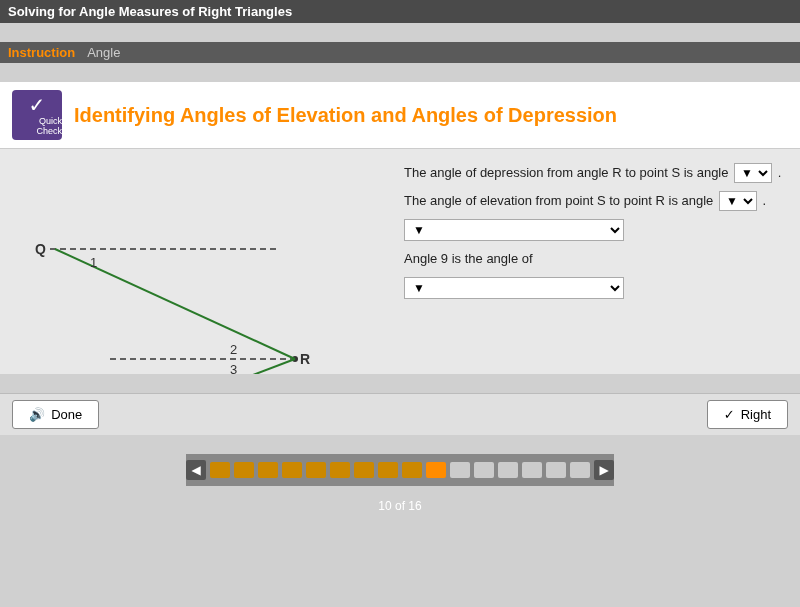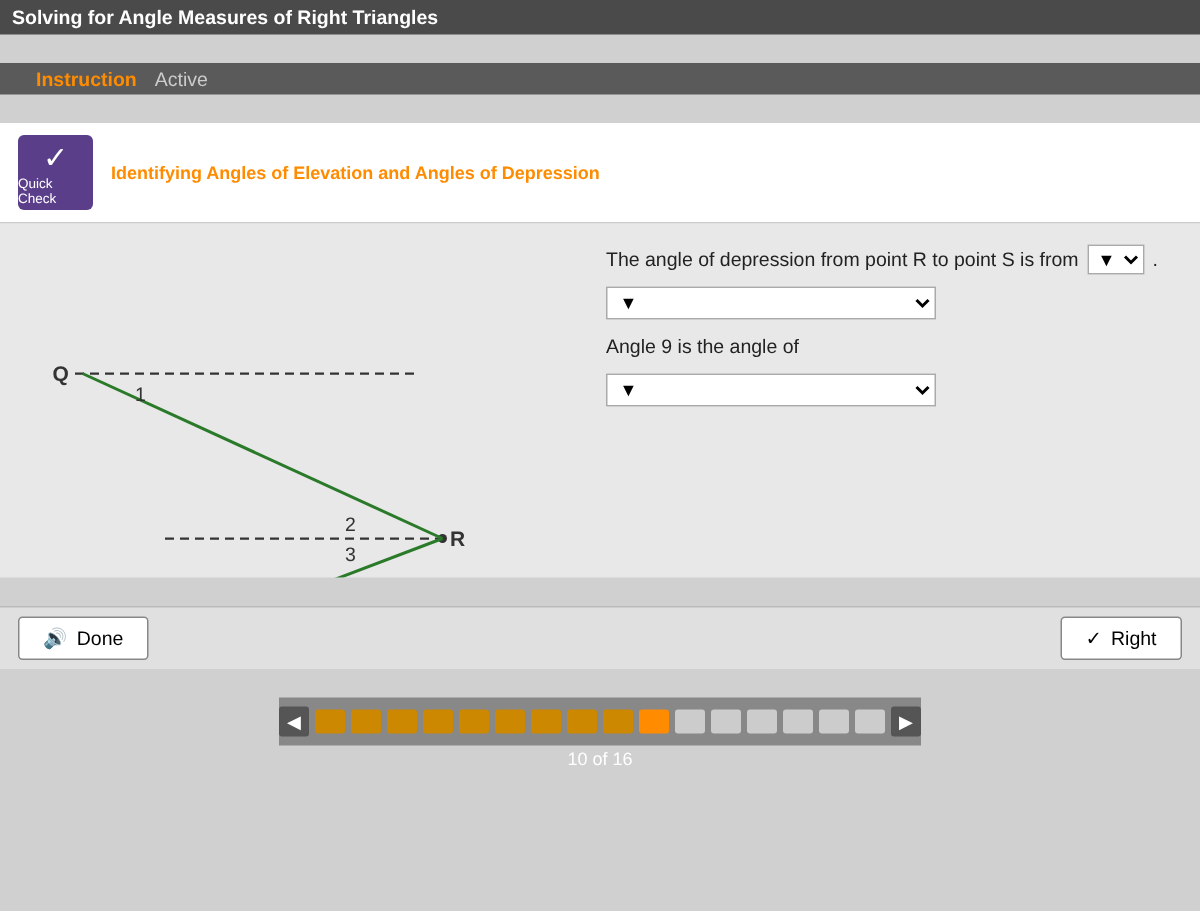--- a/index.html
+++ b/index.html
@@ -5,33 +5,33 @@
     * { box-sizing: border-box; margin: 0; padding: 0; }
     body { width: 800px; height: 607px; font-family: Arial, sans-serif; background: #d0d0d0; overflow: hidden; }
 
     #app { width: 800px; height: 513px; display: flex; flex-direction: column; gap: 19px; }
 
     
     #top-bar { background: #4a4a4a; color: white; padding: 4px 8px; font-size: 13px; font-weight: bold; }
     #top-bar span { color: white; }
 
     
-    #nav-bar { background: #5a5a5a; padding: 3px 24px; display: flex; align-items: center; gap: 12px; }
+    #nav-bar { background: #5a5a5a; padding: 3px 8px; display: flex; align-items: center; gap: 12px; }
     #nav-bar .instruction-link { color: #ff8c00; font-weight: bold; font-size: 13px; text-decoration: none; }
     #nav-bar .active-label { color: #cccccc; font-size: 13px; }
 
     
     #main-content { flex: 1; background: #e8e8e8; display: flex; flex-direction: column; overflow: hidden; }
 
     
     #header { background: white; border-bottom: 1px solid #ccc; padding: 8px 12px; display: flex; align-items: center; gap: 12px; }
     #quick-check-badge { background: #5a3e8a; width: 50px; height: 50px; display: flex; flex-direction: column; align-items: center; justify-content: center; border-radius: 4px; flex-shrink: 0; }
     #quick-check-badge .check-icon { color: white; font-size: 20px; }
-    #quick-check-badge .badge-text { color: white; font-size: 9px; text-align: left; line-height: 1.1; }
-    #header-title { color: #ff8c00; font-size: 12px; font-weight: bold; }
+    #quick-check-badge .badge-text { color: white; font-size: 9px; text-align: right; line-height: 1.1; }
+    #header-title { color: #ff8c00; font-size: 20px; font-weight: bold; }
 
     
     #content-body { display: flex; flex: 1; padding: 10px; gap: 10px; }
 
     
     #diagram-area { flex: 0 0 380px; position: relative; }
 
     
     #text-area { flex: 1; font-size: 13px; color: #222; padding: 4px; }
     #text-area p { margin-bottom: 8px; line-height: 1.5; }
@@ -64,38 +64,38 @@
     
     #bottom-controls { background: #e0e0e0; border-top: 1px solid #bbb; padding: 6px 12px; display: flex; justify-content: space-between; align-items: center; }
     .ctrl-btn { display: flex; align-items: center; gap: 6px; padding: 6px 16px; border: 1px solid #888; background: white; cursor: pointer; font-size: 13px; border-radius: 3px; }
 
     
     #pagination { background: #888; padding: 6px 0; display: flex; justify-content: center; align-items: center; gap: 4px; }
     .page-btn { width: 20px; height: 16px; background: #ccc; border: none; cursor: pointer; border-radius: 2px; }
     .page-btn.current { background: #ff8c00; }
     .page-btn.visited { background: #cc8800; }
     .page-nav { background: #555; color: white; border: none; width: 20px; height: 20px; cursor: pointer; font-size: 12px; display: flex; align-items: center; justify-content: center; border-radius: 2px; }
-    #page-indicator { color: white; font-size: 12px; margin-top: 2px; text-align: center; }
+    #page-indicator { color: white; font-size: 12px; margin-top: 13px; text-align: center; }
     #pagination-wrapper { display: flex; flex-direction: column; align-items: center; }
     #pagination-row { display: flex; align-items: center; gap: 4px; }
 
     
     svg { overflow: visible; }
   </style>
 </head>
 <body>
 <div id="app">
 
   <div id="top-bar">
     <span>Solving for Angle Measures of Right Triangles</span>
   </div>
 
   <div id="nav-bar">
     <a class="instruction-link">Instruction</a>
-    <span class="active-label">Active</span>
+    <span class="active-label">Angle</span>
   </div>
 
   <div id="main-content">
 
     <div id="header">
       <div id="quick-check-badge">
         <span class="check-icon">✓</span>
         <span class="badge-text">Quick
 Check</span>
       </div>
@@ -133,33 +133,46 @@
 
           <text x="220" y="215" font-size="13" fill="#333">3</text>
 
           <text x="68" y="288" font-size="13" fill="#333">4</text>
         </svg>
       </div>
 
       <div id="text-area">
 
         <p>
-          <span>The angle of depression from point R to point S is from</span>
+          <span>The angle of depression from angle R to point S is angle</span>
           <span class="inline-select">
             <select>
               <option value="">▼</option>
               <option value="1">1</option>
               <option value="2">2</option>
               <option value="3">3</option>
               <option value="4">4</option>
             </select>
           </span>
           <span>.</span>
         </p>
 
+        <p>
+          <span>The angle of elevation from point S to point R is angle</span>
+          <span class="inline-select">
+            <select>
+              <option value="">▼</option>
+              <option value="1">1</option>
+              <option value="2">2</option>
+              <option value="3">3</option>
+              <option value="4">4</option>
+            </select>
+          </span>
+          <span>.</span>
+        </p>
 
         <div class="block-select">
           <select>
             <option value="">▼</option>
             <option value="opt1">point S to point R</option>
             <option value="opt2">point R to point S</option>
             <option value="opt3">point Q to point R</option>
             <option value="opt4">point R to point Q</option>
           </select>
         </div>

